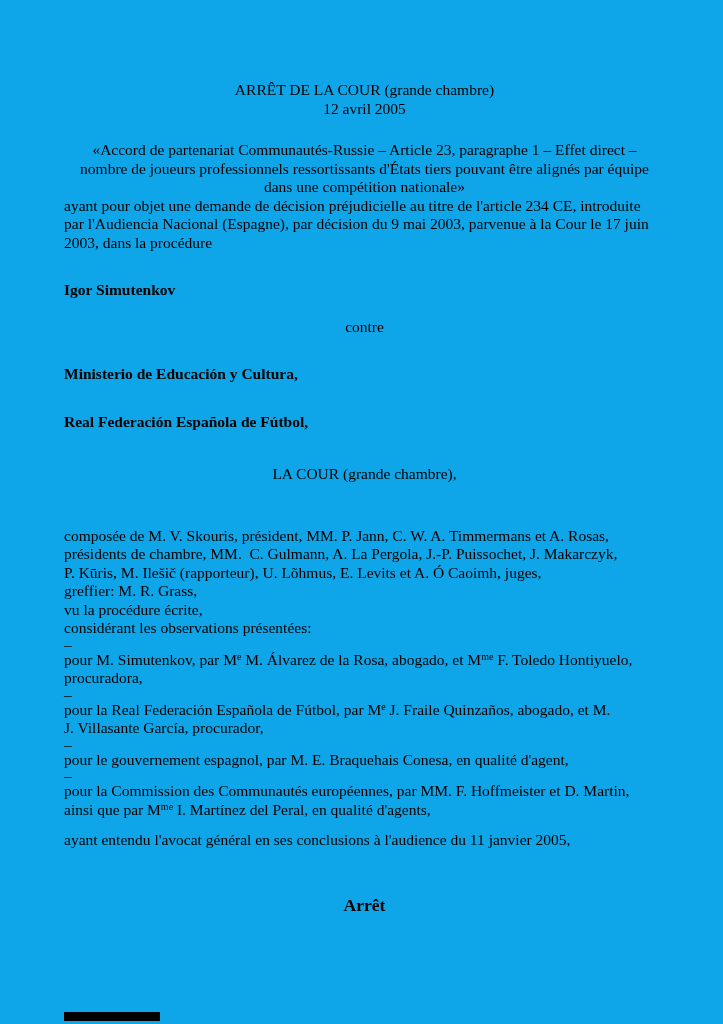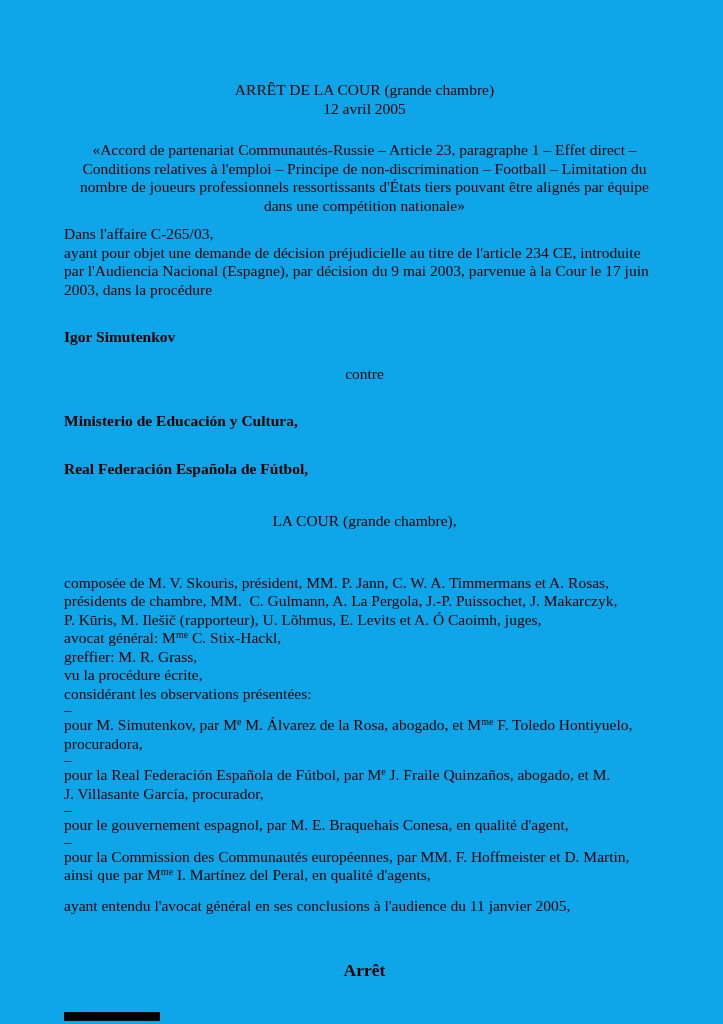--- a/index.html
+++ b/index.html
@@ -55,47 +55,44 @@
 <body>
 
 <div class="page">
   <div class="content">
 
     <div class="t center">ARRÊT DE LA COUR (grande chambre)</div>
     <div class="t center">12 avril 2005</div>
 
     <div>
       <div class="t center mt-keywords">«Accord de partenariat Communautés-Russie – Article 23, paragraphe 1 – Effet direct –</div>
-      <div class="t center">Conditions relatives à l'emploi – Principe de non-discrimination – Football – Limitation du</div>
       <div class="t center">nombre de joueurs professionnels ressortissants d'États tiers pouvant être alignés par équipe</div>
       <div class="t center">dans une compétition nationale»</div>
     </div>
 
     <div>
-      <div class="t mt-case">Dans l'affaire C-265/03,</div>
       <div class="t">ayant pour objet une demande de décision préjudicielle au titre de l'article 234 CE, introduite</div>
       <div class="t">par l'Audiencia Nacional (Espagne), par décision du 9 mai 2003, parvenue à la Cour le 17 juin</div>
       <div class="t">2003, dans la procédure</div>
       <div class="t bold">Igor Simutenkov</div>
     </div>
 
     <div class="t center versus">contre</div>
 
     <div>
       <div class="t bold">Ministerio de Educación y Cultura,</div>
       <div class="t bold">Real Federación Española de Fútbol,</div>
     </div>
 
     <div class="t center court-heading">LA COUR (grande chambre),</div>
 
     <div>
       <div class="t">composée de M. V. Skouris, président, MM. P. Jann, C. W. A. Timmermans et A. Rosas,</div>
       <div class="t">présidents de chambre, MM.  C. Gulmann, A. La Pergola, J.-P. Puissochet, J. Makarczyk,</div>
       <div class="t">P. Kūris, M. Ilešič (rapporteur), U. Lõhmus, E. Levits et A. Ó Caoimh, juges,</div>
-      <div class="t">avocat général: M<sup class="sup">me</sup> C. Stix-Hackl,</div>
       <div class="t">greffier: M. R. Grass,</div>
       <div class="t">vu la procédure écrite,</div>
       <div class="t">considérant les observations présentées:</div>
     </div>
 
     <div>
       <div class="t dash">–</div>
       <div class="t">pour M. Simutenkov, par M<sup class="sup">e</sup> M. Álvarez de la Rosa, abogado, et M<sup class="sup">me</sup> F. Toledo Hontiyuelo,</div>
       <div class="t">procuradora,</div>
       <div class="t dash">–</div>

